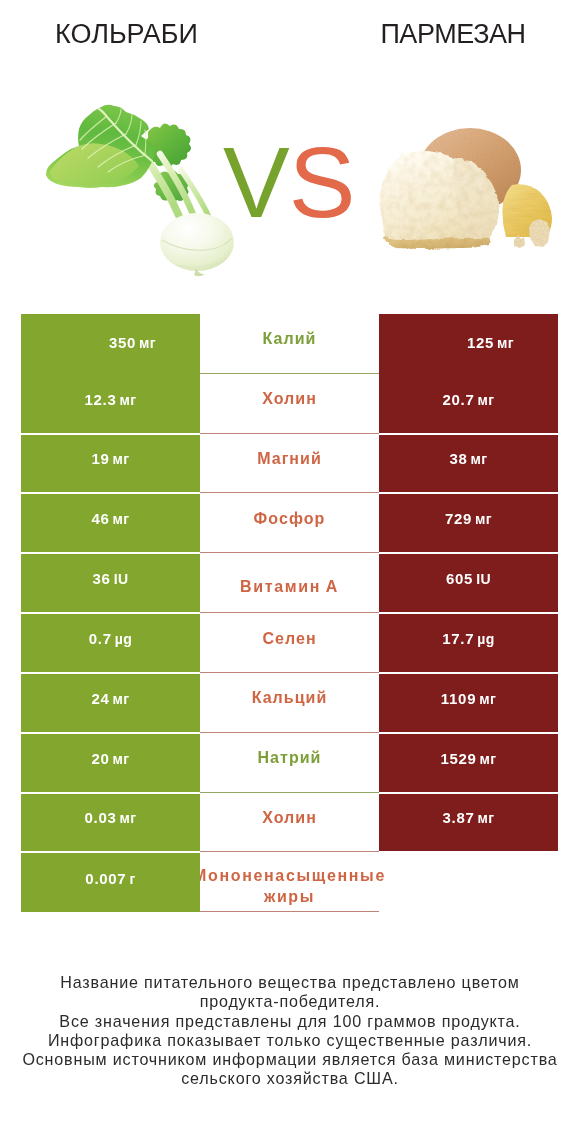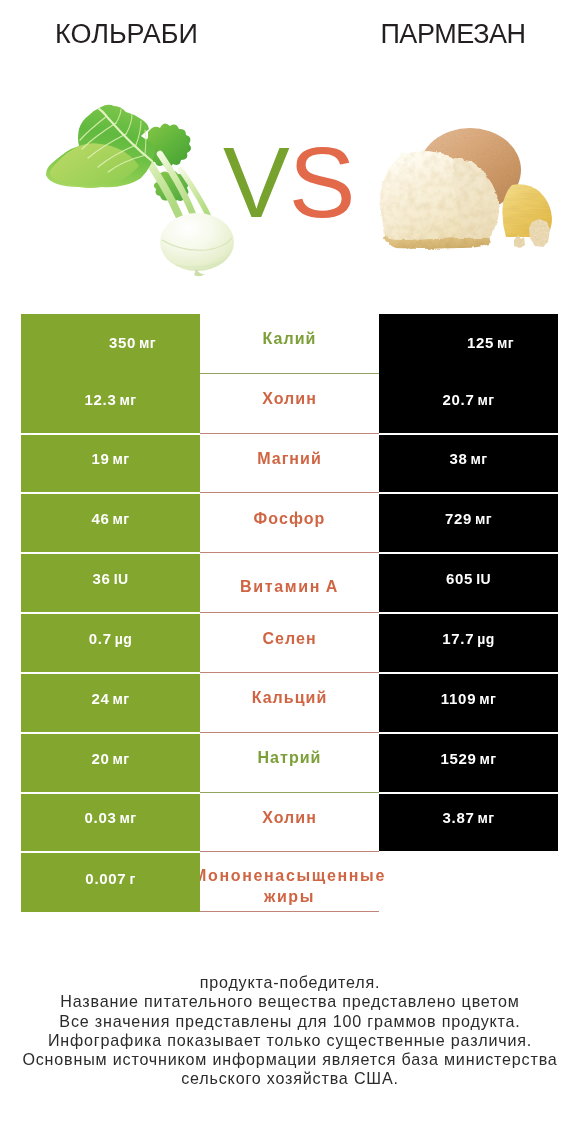--- a/index.html
+++ b/index.html
@@ -16,21 +16,21 @@
   .hero-svg{position:absolute;left:0;top:0;}
   .vs{position:absolute;left:223px;top:60px;font-size:100px;line-height:100px;font-weight:400;letter-spacing:-1px;}
   .vs .v{color:#76a22d;}
   .vs .s{color:#e2694a;}
   
   .table{position:absolute;left:21px;top:314px;width:537px;height:598.3px;}
   .row{position:absolute;left:0;width:537px;height:59.83px;}
   .cell{position:absolute;top:0;height:100%;display:flex;align-items:center;justify-content:center;box-sizing:border-box;}
   .cell-left{left:0;width:179px;background:#82a62e;color:#ffffff;z-index:2;}
   .cell-mid{left:179px;width:179px;background:#ffffff;}
-  .cell-right{left:358px;width:179px;background:#000000;color:#ffffff;z-index:2;}
+  .cell-right{left:358px;width:179px;background:#7f1d1d;color:#ffffff;z-index:2;}
   .row .cell-left,.row .cell-right{height:57.83px;top:0.9px;}
   .row.first .cell-left,.row.first .cell-right{height:65px;top:0;padding-left:44px;}
   .row.last .cell-left,.row.last .cell-right{height:59.0px;top:0.9px;align-items:center;}
   .val{font-size:15px;font-weight:700;letter-spacing:0.7px;white-space:nowrap;position:relative;top:-4.5px;}
   .val .u{font-size:14px;font-weight:700;margin-left:3px;letter-spacing:0.4px;}
   .name{font-size:16px;font-weight:700;letter-spacing:1.05px;word-spacing:-1.5px;text-align:center;line-height:18px;white-space:nowrap;position:relative;top:-4.5px;}
   .cell-mid{overflow:visible;}
   .name.wrap{white-space:normal;width:205px;letter-spacing:1.65px;line-height:21px;top:3.5px;}
   .name.green{color:#7c9f38;}
   .name.orange{color:#cf6543;}
@@ -307,21 +307,21 @@
           <span class="val">0.007<span class="u">г</span></span>
         </div>
         <div class="cell cell-mid">
           <span class="name orange wrap">Мононенасыщенные жиры</span>
         </div>
       </div>
       <div class="mid-rule" style="top: 597.3px; background: rgb(192, 133, 120);"></div>
     </div>
 
   <div class="footer">
+      <div>Название питательного вещества представлено цветом</div>
       <div>продукта-победителя.</div>
-      <div>Название питательного вещества представлено цветом</div>
       <div>Все значения представлены для 100 граммов продукта.</div>
       <div>Инфографика показывает только существенные различия.</div>
       <div>Основным источником информации является база министерства</div>
       <div>сельского хозяйства США.</div>
     </div>
 
 </div>
 
 </body></html>

